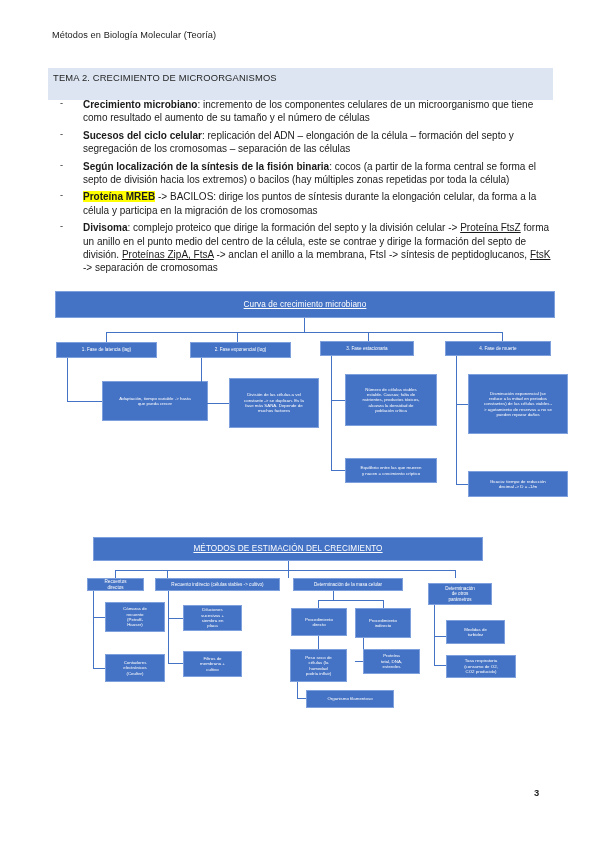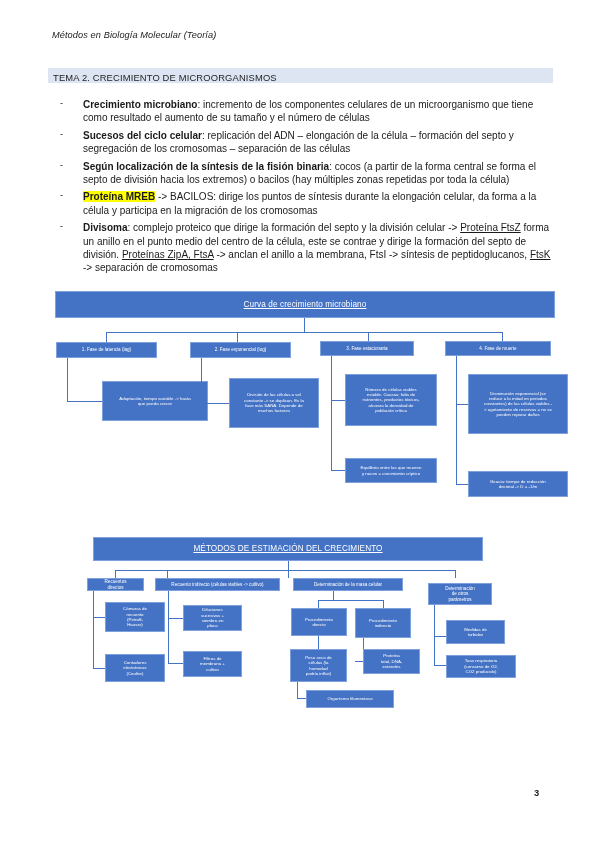--- a/index.html
+++ b/index.html
@@ -9,24 +9,24 @@
     font-family:"Liberation Sans", sans-serif;
     color:#1a1a1a;
     position:relative;
     overflow:hidden;
   }
   .page{position:absolute;left:0;top:0;width:599px;height:848px;}
 
   
   .doc-header{
     position:absolute;left:52px;top:30px;
-    font-size:9.2px;letter-spacing:.1px;color:#1a1a1a;font-style:italic;
+    font-size:9.2px;letter-spacing:.1px;color:#1a1a1a;
   }
   .tema-bar{
-    position:absolute;left:48px;top:68px;width:505px;height:15px;
+    position:absolute;left:48px;top:68px;width:505px;height:32px;
     background:#dce5f1;
   }
   .tema-bar span{
     position:absolute;left:5px;top:3.5px;
     font-size:9.4px;color:#1f1f1f;letter-spacing:.15px;
   }
 
   
   .bullets{position:absolute;left:52px;top:94px;width:505px;}
   .bullet{position:relative;padding-left:27px;margin-bottom:2.5px;}

